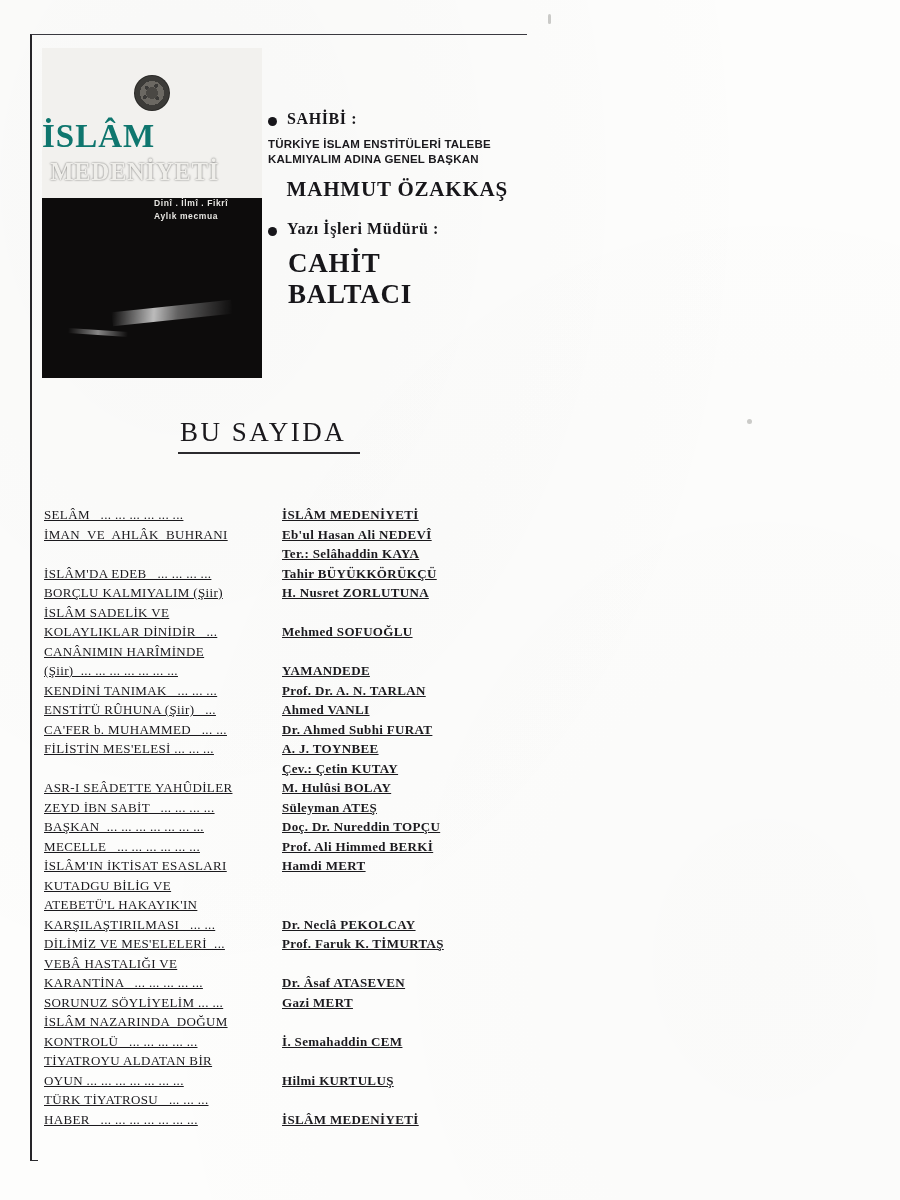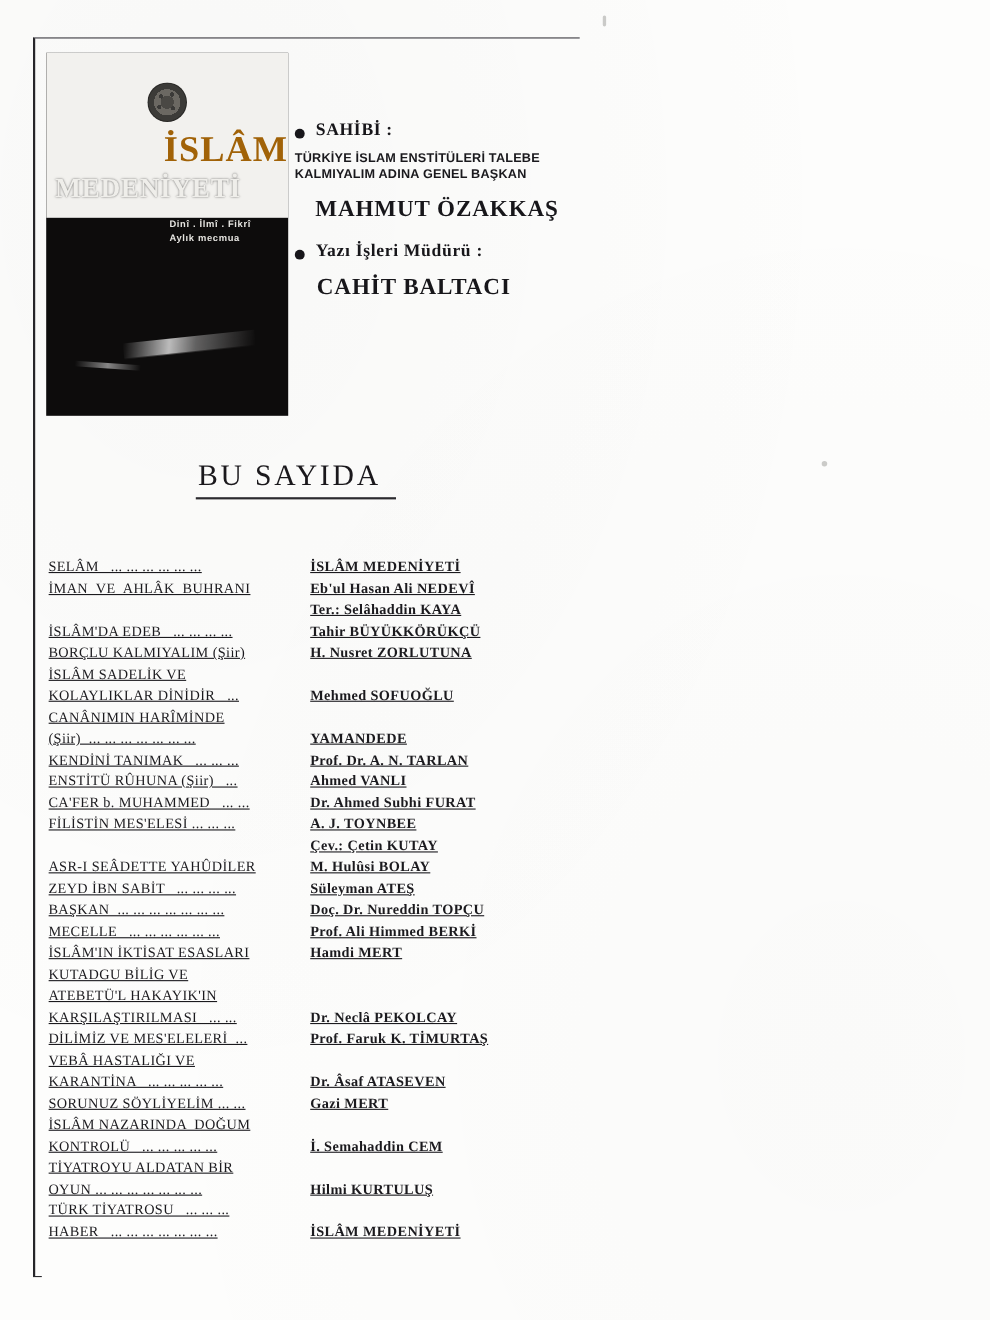--- a/index.html
+++ b/index.html
@@ -83,26 +83,26 @@
       radial-gradient(circle at 62% 30%, #3b3a38 0 2px, transparent 2px),
       radial-gradient(circle at 30% 62%, #3b3a38 0 2px, transparent 2px),
       radial-gradient(circle at 65% 65%, #3b3a38 0 2px, transparent 2px),
       radial-gradient(circle at 50% 50%, #4a4844 0 6px, #6b6862 6px 12px, #3c3b38 12px 18px);
     box-shadow: 0 0 0 1px #2a2927 inset;
   }
   .mast-title1 {
     position: absolute;
     left: 0; right: 0;
     top: 70px;
-    text-align: right;
+    text-align: left;
     font-family: "Liberation Serif", serif;
     font-weight: 700;
     font-size: 33px;
     letter-spacing: 1px;
-    color: #a16207;
+    color: #0f766e;
   }
   .mast-title2 {
     position: absolute;
     left: 8px;
     top: 110px;
     width: 206px;
     text-align: left;
     font-family: "Liberation Serif", serif;
     font-weight: 700;
     font-size: 25px;
@@ -184,21 +184,21 @@
     font-size: 21px;
     letter-spacing: .8px;
     text-align: right;
   }
   .cred-line.second { margin-top: 18px; }
   .cred-name2 {
     margin-top: 10px;
     margin-left: 20px;
     font-family: "Liberation Serif", serif;
     font-weight: 700;
-    font-size: 21px;
+    font-size: 27px;
     letter-spacing: .8px;
   }
 
   
   .section-head {
     position: absolute;
     left: 180px;
     top: 417px;
     font-family: "Liberation Serif", serif;
     font-size: 27px;

